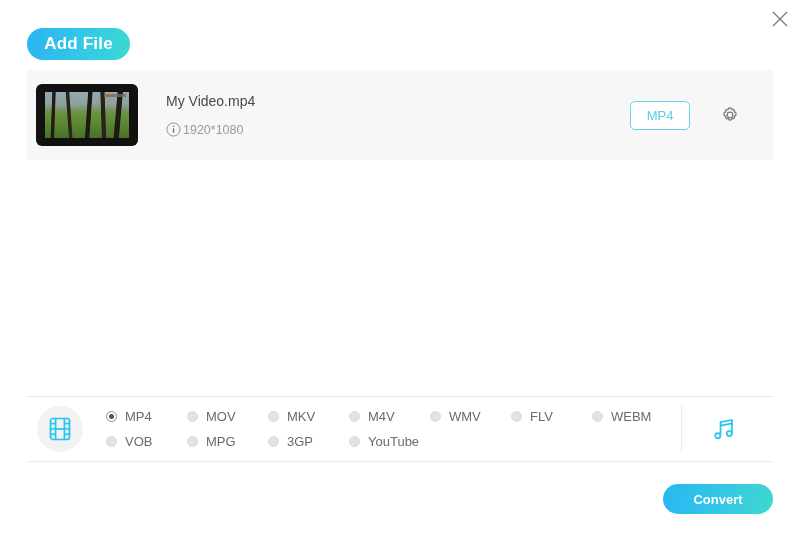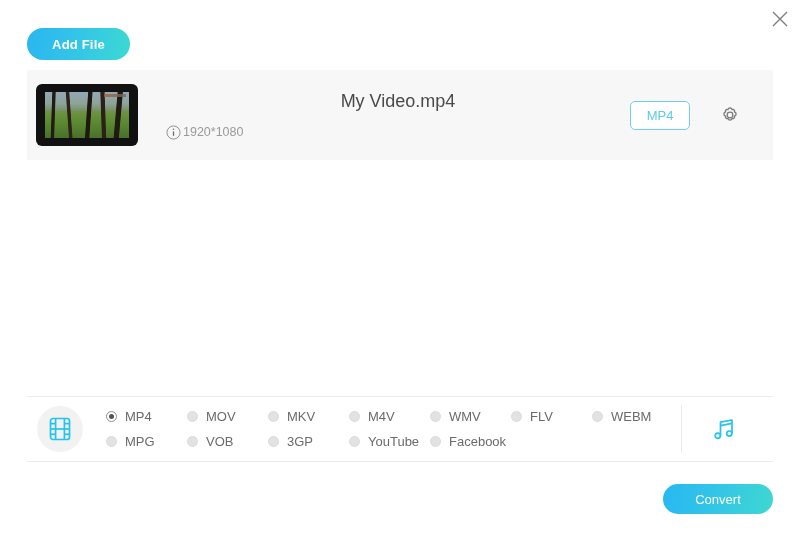--- a/index.html
+++ b/index.html
@@ -33,21 +33,21 @@
   
   .addfile-btn {
     position: absolute;
     left: 27px;
     top: 28px;
     width: 103px;
     height: 32px;
     border-radius: 16px;
     background: linear-gradient(100deg, #29b6f0 0%, #33c4e8 45%, #3bd9d3 100%);
     color: #ffffff;
-    font-size: 13px;
+    font-size: 17px;
     font-weight: bold;
     display: flex;
     align-items: center;
     justify-content: center;
     cursor: pointer;
     border: none;
     letter-spacing: .2px;
   }
 
   
@@ -109,24 +109,23 @@
     width: 22px; height: 3px;
     background: linear-gradient(90deg,#a8602a,#6b6b6b);
     opacity: .8;
   }
 
   .file-meta {
     margin-left: 28px;
     flex: 1 1 auto;
   }
   .file-name {
-    font-size: 18px;
+    font-size: 14px;
     color: #4a4a4a;
     margin-bottom: 13px;
-    text-align: center;
   }
   .file-sub {
     display: flex;
     align-items: center;
   }
   .info-icon {
     width: 15px;
     height: 15px;
     flex: none;
   }
@@ -254,20 +253,21 @@
     height: 30px;
     border-radius: 15px;
     background: linear-gradient(100deg, #28b8f2 0%, #33c6e6 50%, #3ed8d0 100%);
     color: #ffffff;
     font-size: 13px;
     display: flex;
     align-items: center;
     justify-content: center;
     cursor: pointer;
     border: none;
+    font-weight: bold;
   }
 </style>
 </head>
 <body>
 
 <div class="close-btn">
   <svg width="20" height="20" viewBox="0 0 20 20">
     <path d="M3 3 L17 17 M17 3 L3 17" stroke="#7d7d7d" stroke-width="1.4" fill="none"></path>
   </svg>
 </div>
@@ -357,37 +357,33 @@
       <span class="radio"></span>
       <span class="opt-label">FLV</span>
     </div>
 
     <div class="opt">
       <span class="radio"></span>
       <span class="opt-label">WEBM</span>
     </div>
     <div class="opt">
       <span class="radio"></span>
+      <span class="opt-label">VOB</span>
+    </div>
+    <div class="opt">
+      <span class="radio"></span>
       <span class="opt-label">MPG</span>
     </div>
     <div class="opt">
       <span class="radio"></span>
-      <span class="opt-label">VOB</span>
-    </div>
-    <div class="opt">
-      <span class="radio"></span>
       <span class="opt-label">3GP</span>
     </div>
     <div class="opt">
       <span class="radio"></span>
       <span class="opt-label">YouTube</span>
-    </div>
-    <div class="opt">
-      <span class="radio"></span>
-      <span class="opt-label">Facebook</span>
     </div>
   </div>
 
   <div class="divider"></div>
 
   <div class="music-btn">
     <svg width="28" height="28" viewBox="0 0 28 28">
       <g fill="none" stroke="#24c4ef" stroke-width="1.7" stroke-linejoin="round">
         <path d="M10.5 20.5 V7.2 L22 5 v13.2"></path>
         <line x1="10.5" y1="10.6" x2="22" y2="8.4"></line>

